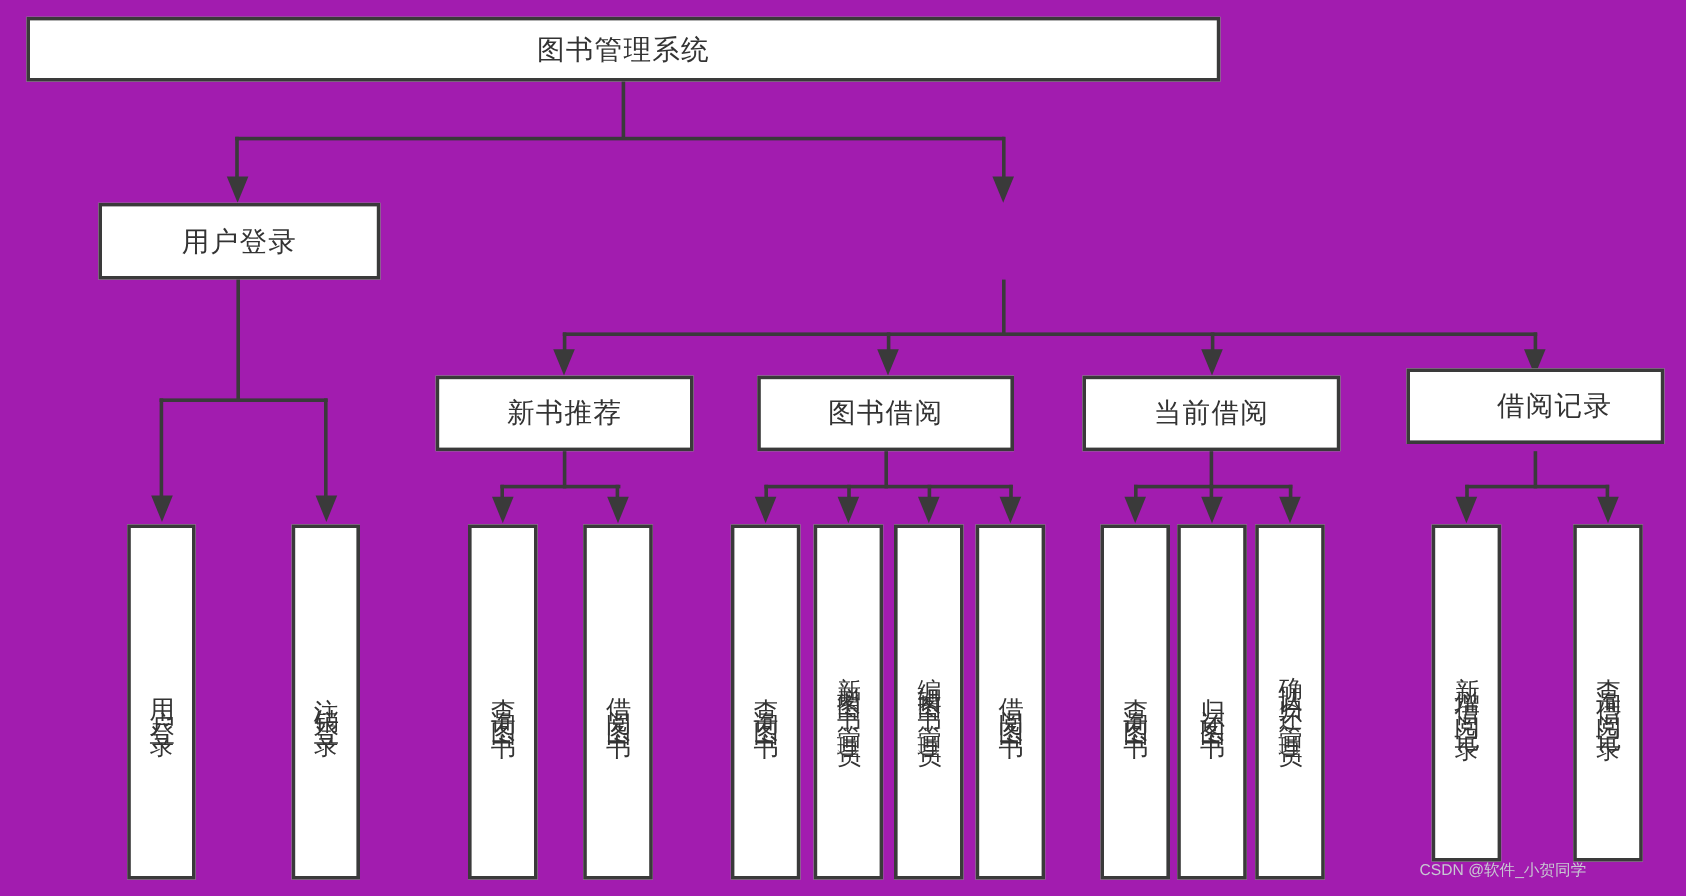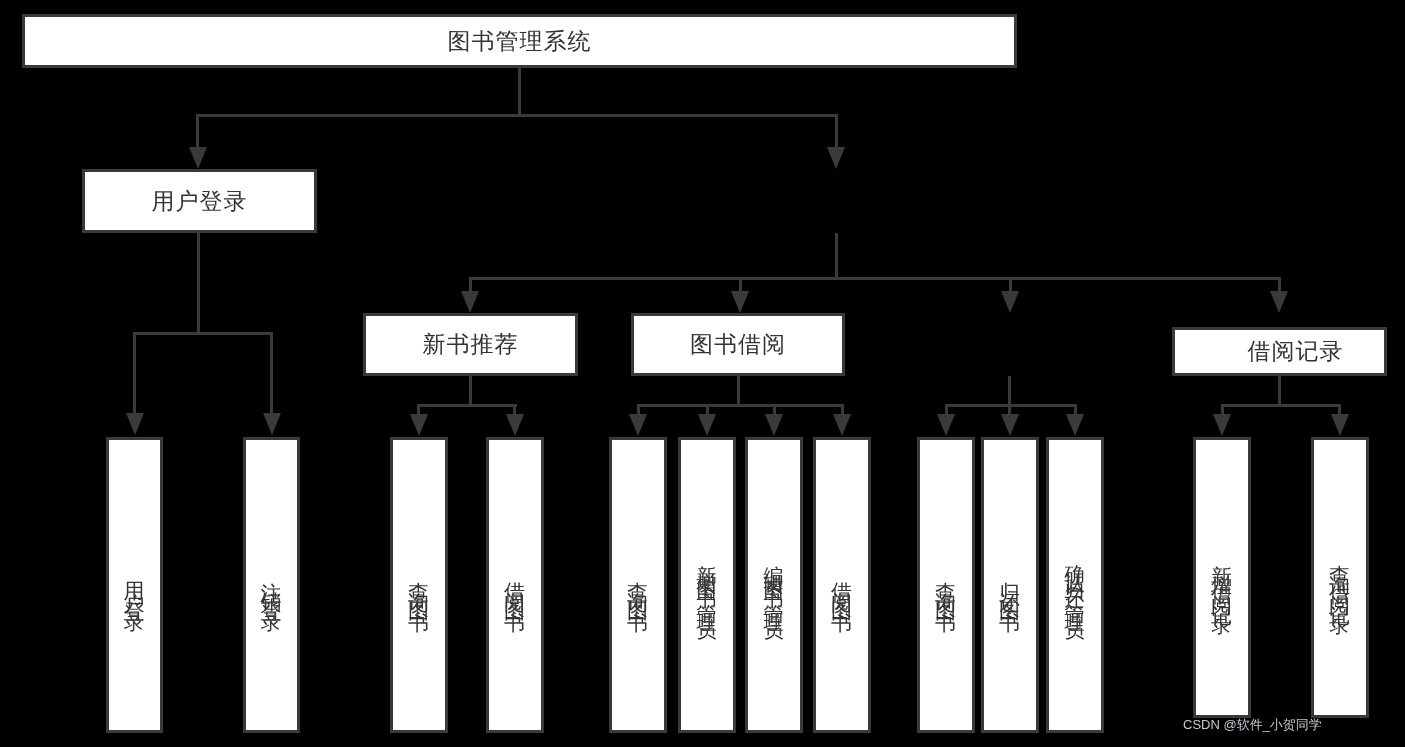--- a/index.html
+++ b/index.html
@@ -1,19 +1,19 @@
 <!DOCTYPE html>
 <html><head>
 <meta charset="utf-8">
 <style>
   html,body{margin:0;padding:0;background:#ffffff;}
   #canvas{
     position:relative;
     width:1405px;height:747px;
-    background:#000000;
+    background:#a21caf;
     font-family:"Liberation Sans", sans-serif;
     color:#333333;
     overflow:hidden;
   }
   .box{
     position:absolute;
     border:3px solid #3a3a3a;
     background:#ffffff;
     display:flex;align-items:center;justify-content:center;
     box-sizing:border-box;
@@ -94,21 +94,24 @@
   <div class="arrow" style="left:731px;top:291px;"></div>
   <div class="arrow" style="left:1001px;top:291px;"></div>
   <div class="arrow" style="left:1270px;top:291px;"></div>
 
   <div class="box" style="left:363px;top:313px;width:215px;height:63px;">
     <span class="lbl">新书推荐</span>
   </div>
   <div class="box" style="left:631px;top:313px;width:214px;height:63px;">
     <span class="lbl">图书借阅</span>
   </div>
-  <div class="box" style="left:1172px;top:327px;width:215px;height:49px;padding-left:32px;">
+  <div class="box" style="left:902px;top:313px;width:215px;height:63px;">
+    <span class="lbl">当前借阅</span>
+  </div>
+  <div class="box" style="left:1172px;top:307px;width:215px;height:63px;padding-left:32px;">
     <span class="lbl">借阅记录</span>
   </div>
 
   <div class="vline" style="left:469px;top:376px;height:31px;"></div>
   <div class="hline" style="left:417px;top:404px;width:100px;"></div>
   <div class="vline" style="left:417px;top:404px;height:12px;"></div>
   <div class="vline" style="left:513px;top:404px;height:12px;"></div>
   <div class="arrow" style="left:410px;top:414px;"></div>
   <div class="arrow" style="left:506px;top:414px;"></div>
 

